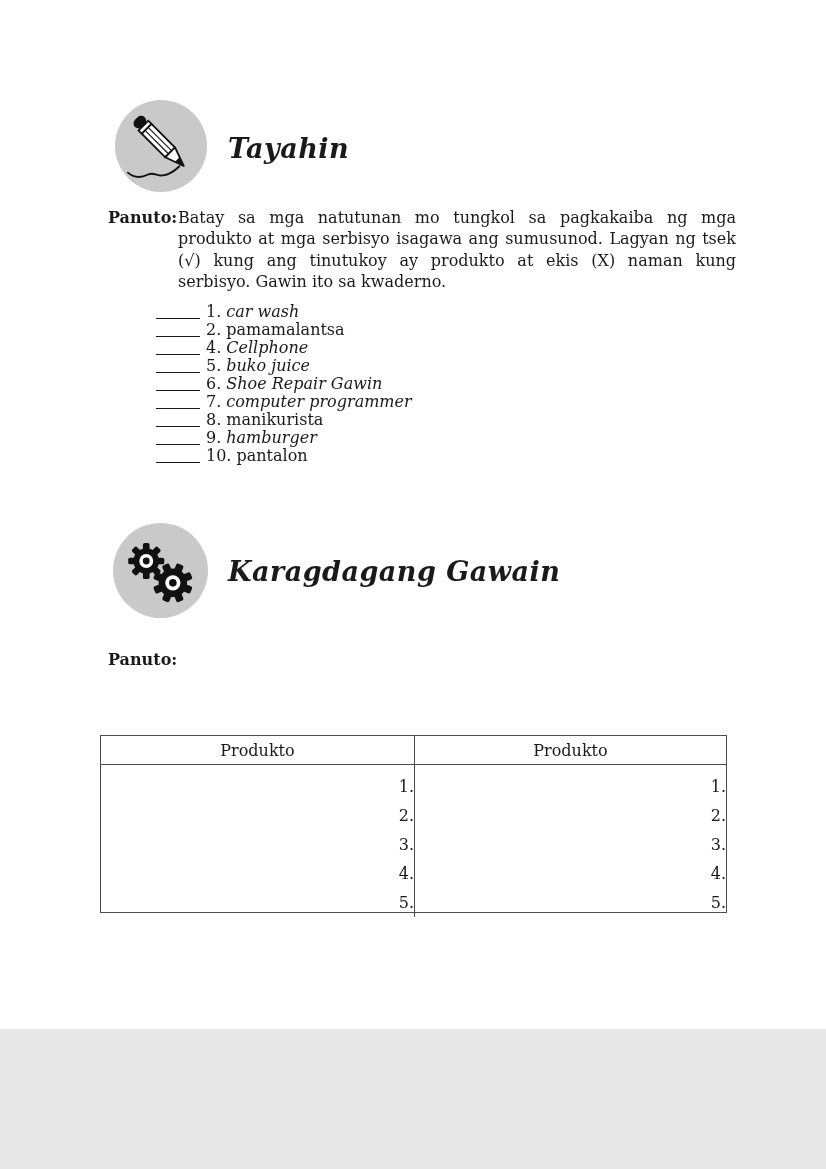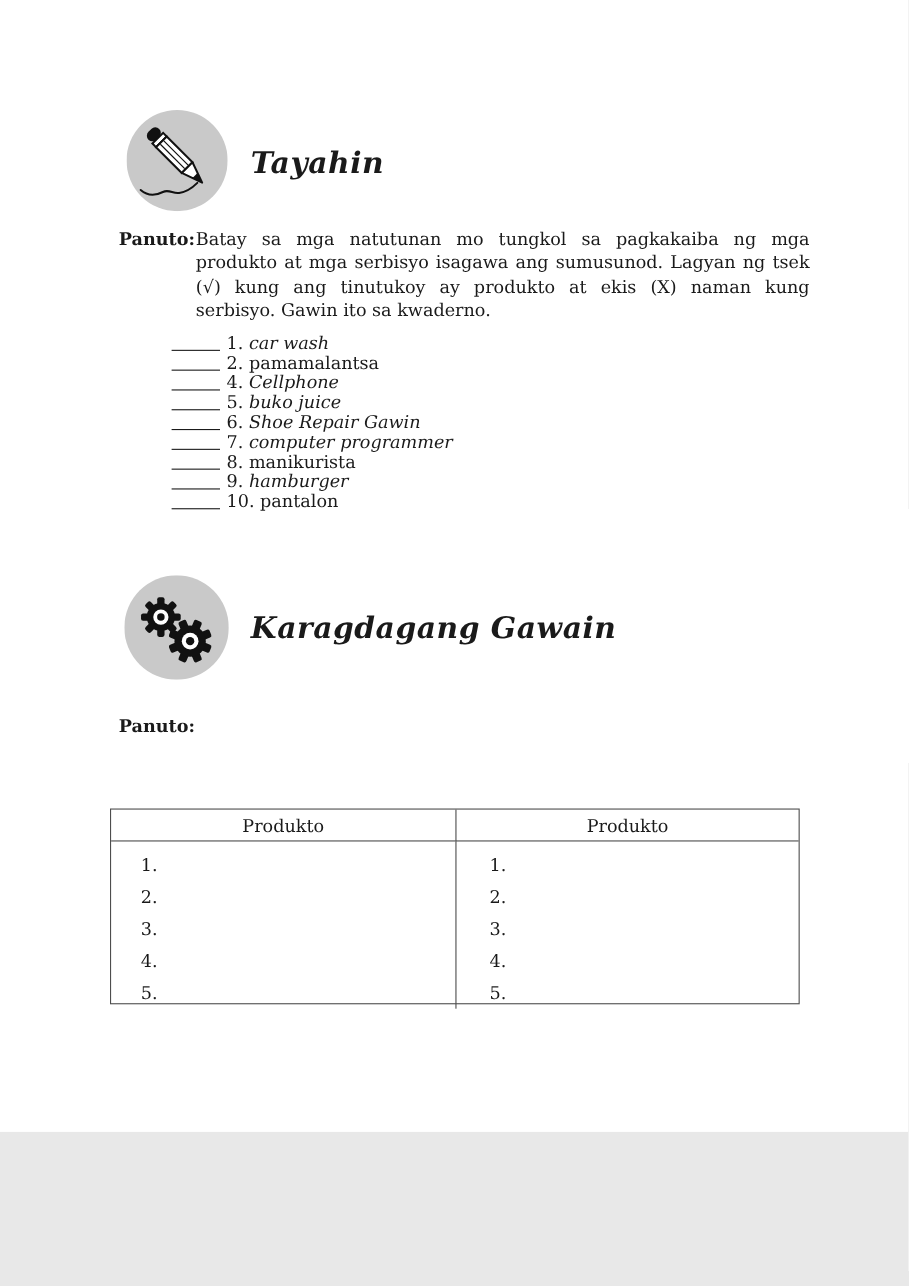--- a/index.html
+++ b/index.html
@@ -60,20 +60,21 @@
   .it { font-style:italic; }
   .chart-table {
     position:absolute;
     left:100px; top:735px;
     width:627px; height:178px;
     border:1px solid #4d4d4d;
     display:grid;
     grid-template-columns:313px 1fr;
     grid-template-rows:29px 1fr;
     font-size:16px;
+    text-align:right;
   }
   .th {
     border-bottom:1px solid #4d4d4d;
     display:flex; align-items:center; justify-content:center;
   }
   .th.right, .td.right { border-left:1px solid #4d4d4d; }
   .td { padding-top:7px; }
   .cell-row { height:29px; line-height:29px; }
   .td.left  .cell-row { padding-left:27px; }
   .td.right .cell-row { padding-left:30px; }

